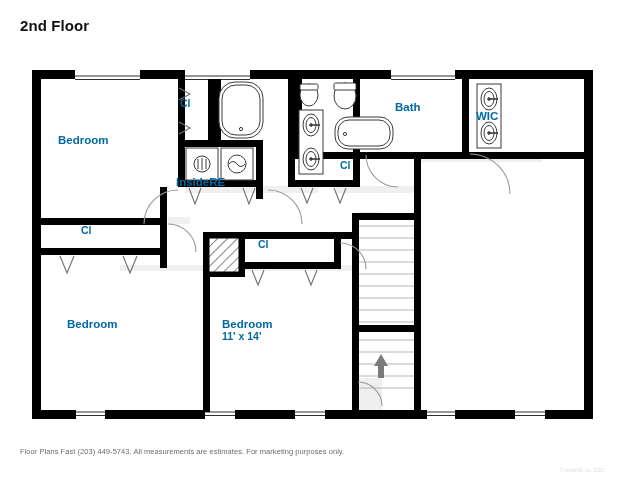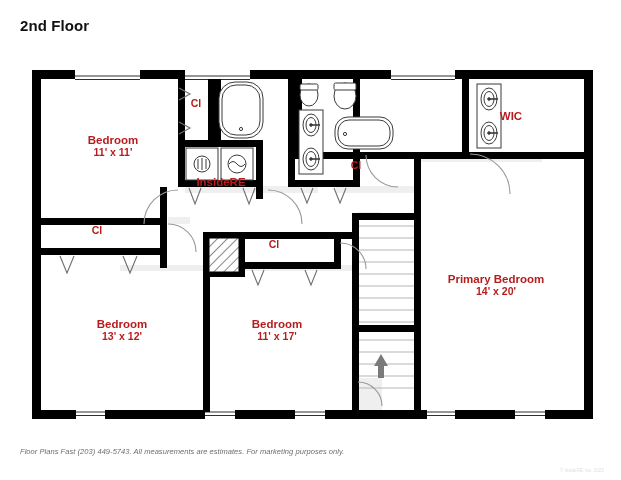--- a/index.html
+++ b/index.html
@@ -1,24 +1,24 @@
 <!DOCTYPE html>
 <html><head>
 <meta charset="utf-8">
 <style>
   html,body{margin:0;padding:0;background:#ffffff;}
   body{width:621px;height:480px;position:relative;font-family:"Liberation Sans",sans-serif;overflow:hidden;}
 
   #plan{position:absolute;left:0;top:0;width:621px;height:480px;padding-left:28px;}
 
   .title{position:absolute;left:20px;top:17px;font-size:15px;font-weight:bold;color:#111;letter-spacing:0.1px;}
-  .footer{position:absolute;left:20px;top:447px;font-size:7.5px;color:#6d6d6d;letter-spacing:0.05px;font-style:italic;}
+  .footer{position:absolute;left:20px;top:447px;font-size:7.5px;color:#6d6d6d;letter-spacing:0.05px;}
   .copyright{position:absolute;left:560px;top:468px;font-size:4.5px;color:#dedede;}
 
-  .lbl{position:absolute;color:#b91c1c;text-align:center;line-height:1.12;pointer-events:none;}
+  .lbl{position:absolute;color:#0369a1;text-align:left;line-height:1.12;pointer-events:none;}
   .lbl .r{display:block;font-size:11.5px;font-weight:bold;}
   .lbl .d{display:block;font-size:10.5px;font-weight:bold;}
   .lbl.cl .r{font-size:10.5px;font-weight:bold;}
 </style>
 </head>
 <body>
 
 <div id="plan">
 
   <div class="title">2nd Floor</div>
@@ -260,39 +260,34 @@
       <path d="M123 256 l7 17 l7 -17"></path>
 
       <path d="M252 270 l6 15 l6 -15"></path>
       <path d="M305 270 l6 15 l6 -15"></path>
     </g>
 
   </svg>
 
   <div class="lbl" style="left:58px;top:134px;width:110px;">
     <span class="r">Bedroom</span>
-    <span class="d">11' x 11'</span>
   </div>
 
   <div class="lbl" style="left:67px;top:318px;width:110px;">
     <span class="r">Bedroom</span>
-    <span class="d">13' x 12'</span>
   </div>
 
   <div class="lbl" style="left:222px;top:318px;width:110px;">
     <span class="r">Bedroom</span>
-    <span class="d">11' x 17'</span>
-  </div>
-
-  <div class="lbl" style="left:421px;top:273px;width:150px;">
-    <span class="r">Primary Bedroom</span>
-    <span class="d">14' x 20'</span>
-  </div>
+    <span class="d">11' x 14'</span>
+  </div>
+
 
   <div class="lbl" style="left:395px;top:101px;width:96px;">
+    <span class="r">Bath</span>
   </div>
 
   <div class="lbl" style="left:476px;top:110px;width:70px;">
     <span class="r">WIC</span>
   </div>
 
   <div class="lbl" style="left:176px;top:176px;width:90px;">
     <span class="r">InsideRE</span>
   </div>
 

